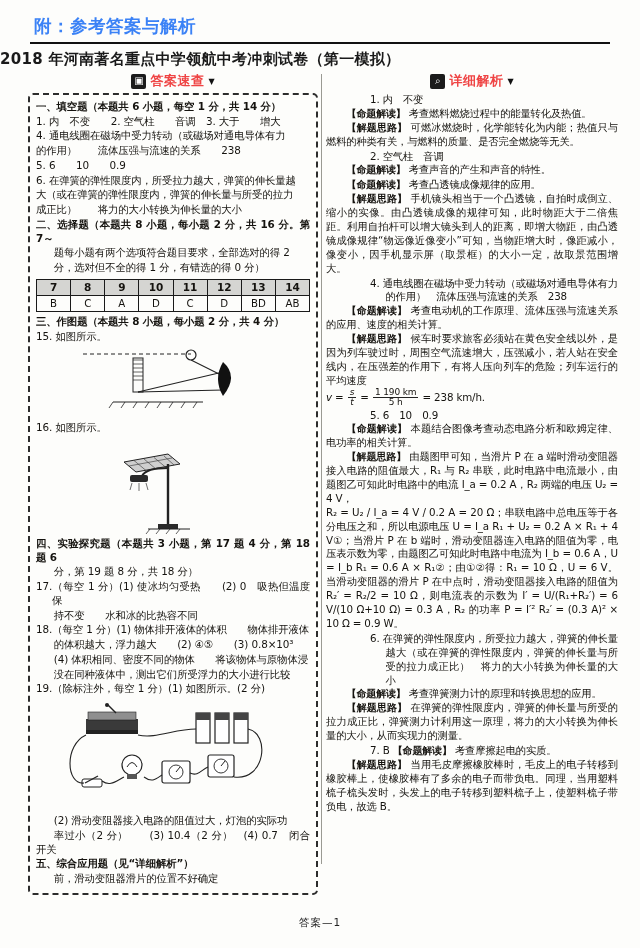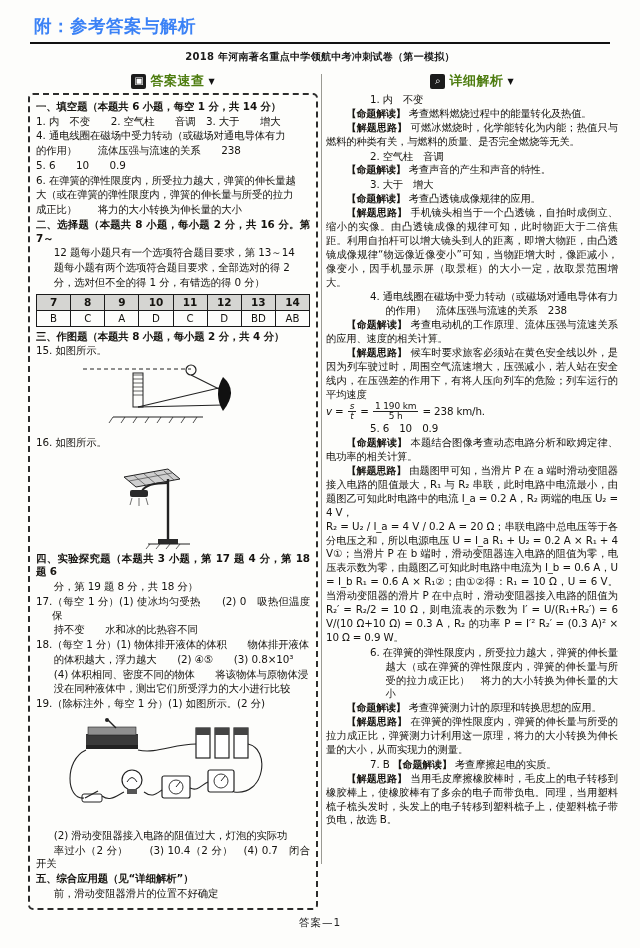--- a/index.html
+++ b/index.html
@@ -19,39 +19,39 @@
   .top-head{
     position:absolute;left:34px;top:14px;
     font-size:17.5px;font-weight:bold;letter-spacing:.5px;
     color:#3b82f6;
   }
   .top-rule{
     position:absolute;left:30px;top:42px;width:580px;height:2px;background:#111;
   }
   .paper-title{
     position:absolute;left:0;right:0;top:50px;
-    text-align:center;font-size:10px;font-weight:bold;color:#1a1a1a;
+    text-align:left;font-size:15px;font-weight:bold;color:#1a1a1a;
     letter-spacing:.3px;
   }
   
   .col{position:absolute;top:72px;}
   .col-left{left:28px;width:290px;}
   .col-right{left:326px;width:292px;}
   .divider{
     position:absolute;left:321px;top:74px;width:1px;height:790px;background:#9a9a93;
   }
   
   .badge-row{display:flex;align-items:center;gap:4px;margin-bottom:3px;}
   .badge-row.center{justify-content:center;}
   .badge-ico{
     width:15px;height:15px;background:#1b1b1b;color:#fff;
     display:inline-flex;align-items:center;justify-content:center;
     font-size:10px;border-radius:2px;line-height:1;
   }
-  .badge-label{font-size:13px;font-weight:bold;color:#4d7c0f;letter-spacing:.5px;}
+  .badge-label{font-size:13px;font-weight:bold;color:#ef4444;letter-spacing:.5px;}
   .badge-caret{font-size:8px;color:#111;}
   
   .dash-box{
     border:2px dashed #2c2c2c;
     border-radius:5px;
     padding:5px 6px 6px 6px;
     margin-top:2px;
   }
   .ln{
     font-size:10.4px;line-height:1.32;
@@ -122,21 +122,20 @@
       <p class="ln sec-h">一、填空题（本题共 6 小题，每空 1 分，共 14 分）</p>
       <p class="ln">1. 内　不变　　2. 空气柱　　音调　3. 大于　　增大</p>
       <p class="ln">4. 通电线圈在磁场中受力转动（或磁场对通电导体有力</p>
       <p class="ln">的作用）　　流体压强与流速的关系　　238</p>
       <p class="ln">5. 6　　10　　0.9</p>
       <p class="ln">6. 在弹簧的弹性限度内，所受拉力越大，弹簧的伸长量越</p>
       <p class="ln">大（或在弹簧的弹性限度内，弹簧的伸长量与所受的拉力</p>
       <p class="ln">成正比）　　将力的大小转换为伸长量的大小</p>
 
       <p class="ln sec-h">二、选择题（本题共 8 小题，每小题 2 分，共 16 分。第 7～</p>
-      <p class="ln ind">12 题每小题只有一个选项符合题目要求，第 13～14</p>
       <p class="ln ind">题每小题有两个选项符合题目要求，全部选对的得 2</p>
       <p class="ln ind">分，选对但不全的得 1 分，有错选的得 0 分）</p>
 
       <table class="ans">
         <tbody>
           <tr class="hd">
             <td>7</td>
             <td>8</td>
             <td>9</td>
             <td>10</td>
@@ -312,24 +311,20 @@
         <span>2.</span>
         <span>空气柱　音调</span>
       </p>
       <p class="r-ln ind2">
         <span class="tag">【命题解读】</span>
         <span>考查声音的产生和声音的特性。</span>
       </p>
     </div>
 
     <div class="r-item">
-      <p class="r-ln hang">
-        <span>3.</span>
-        <span>大于　增大</span>
-      </p>
       <p class="r-ln ind2">
         <span class="tag">【命题解读】</span>
         <span>考查凸透镜成像规律的应用。</span>
       </p>
       <p class="r-ln ind2">
         <span class="tag">【解题思路】</span>
         <span>手机镜头相当于一个凸透镜，自拍时成倒立、缩小的实像。由凸透镜成像的规律可知，此时物距大于二倍焦距。利用自拍杆可以增大镜头到人的距离，即增大物距，由凸透镜成像规律“物远像近像变小”可知，当物距增大时，像距减小，像变小，因手机显示屏（取景框）的大小一定，故取景范围增大。</span>
       </p>
     </div>
 

